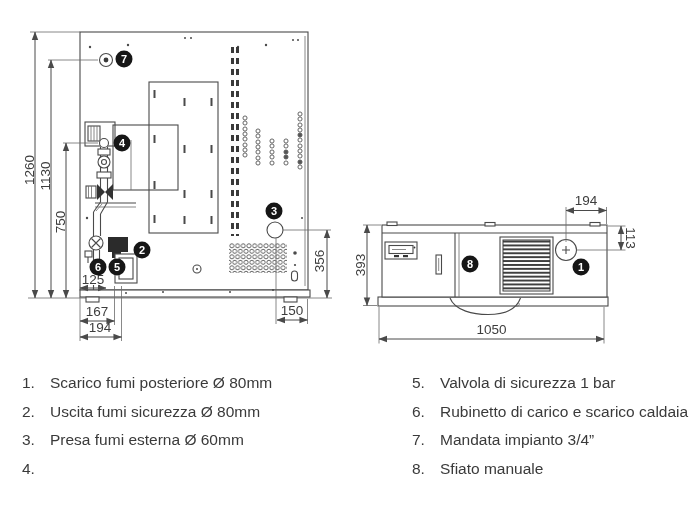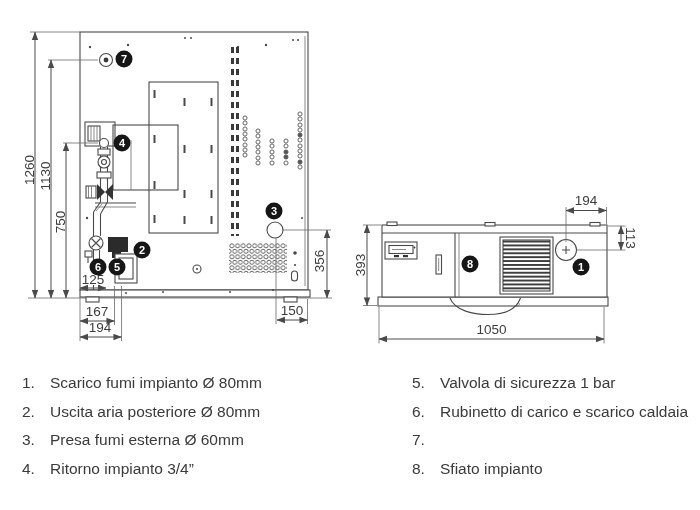--- a/index.html
+++ b/index.html
@@ -315,47 +315,47 @@
       <g>
         <circle cx="231" cy="82" r="8.5" fill="#161616"></circle>
         <text class="bnum" x="231" y="86">1</text>
       </g>
     </g>
   </svg>
 
   <div class="legend-col col-a">
     <div class="li">
       <span class="num">1.</span>
-      <span class="lab">Scarico fumi impianto Ø 80mm</span>
+      <span class="lab">Scarico fumi posteriore Ø 80mm</span>
     </div>
     <div class="li">
       <span class="num">2.</span>
-      <span class="lab">Uscita aria posteriore Ø 80mm</span>
+      <span class="lab">Uscita fumi sicurezza Ø 80mm</span>
     </div>
     <div class="li">
       <span class="num">3.</span>
       <span class="lab">Presa fumi esterna Ø 60mm</span>
     </div>
     <div class="li">
       <span class="num">4.</span>
-      <span class="lab">Ritorno impianto 3/4”</span>
     </div>
   </div>
 
   <div class="legend-col col-b">
     <div class="li">
       <span class="num">5.</span>
       <span class="lab">Valvola di sicurezza 1 bar</span>
     </div>
     <div class="li">
       <span class="num">6.</span>
       <span class="lab">Rubinetto di carico e scarico caldaia</span>
     </div>
     <div class="li">
       <span class="num">7.</span>
+      <span class="lab">Mandata impianto 3/4”</span>
     </div>
     <div class="li">
       <span class="num">8.</span>
-      <span class="lab">Sfiato impianto</span>
+      <span class="lab">Sfiato manuale</span>
     </div>
   </div>
 
 </div>
 
 </body></html>

